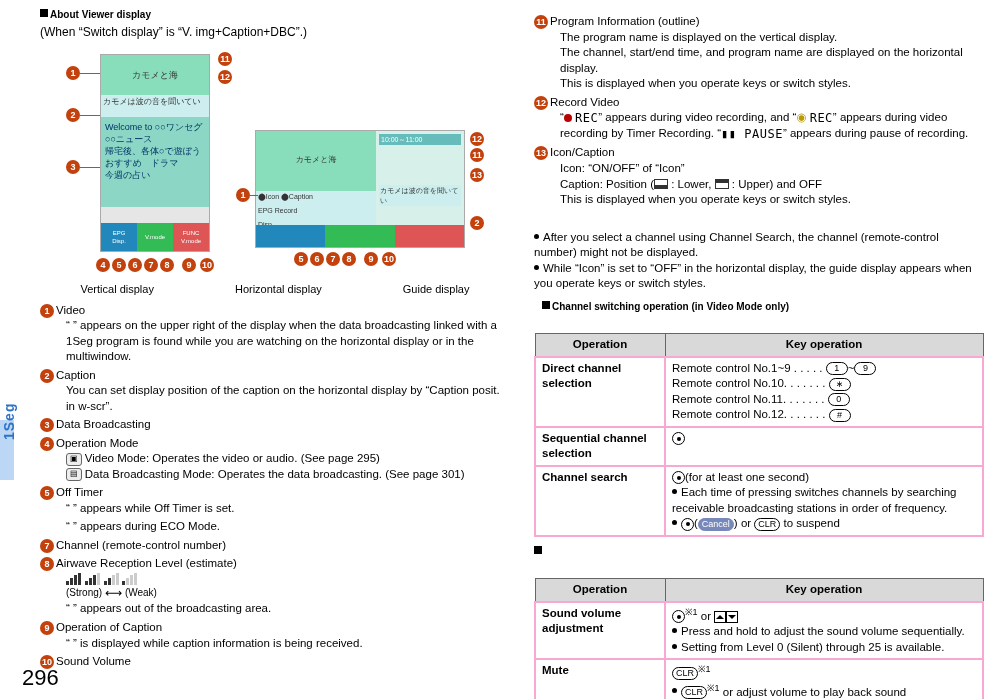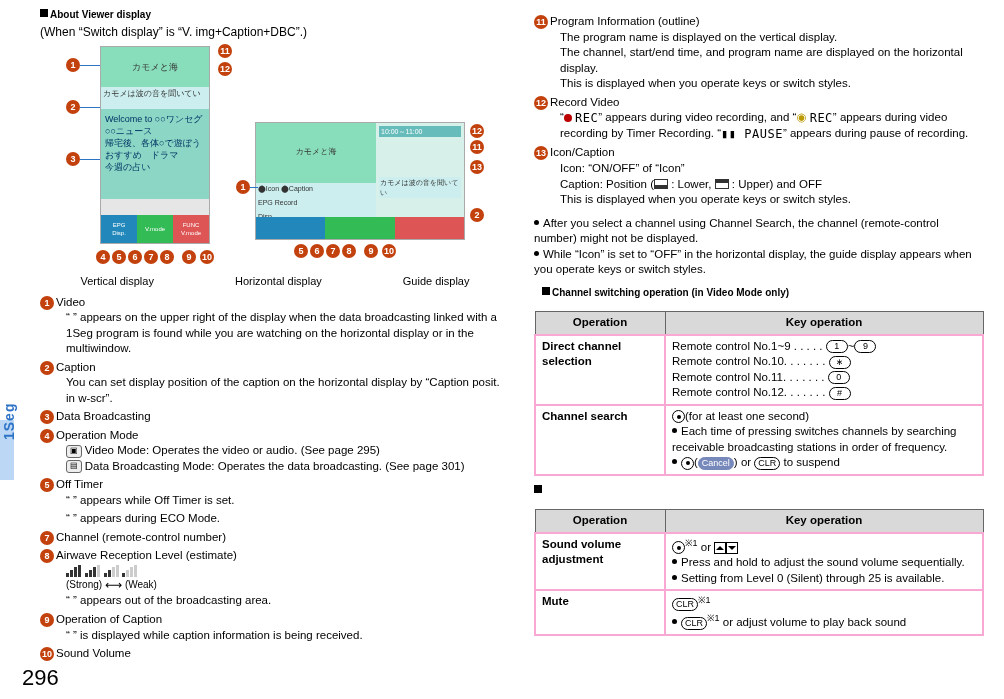--- a/index.html
+++ b/index.html
@@ -15,21 +15,21 @@
     overflow: hidden;
   }
   .two-col {
     display: flex;
     gap: 24px;
   }
   .col-left { flex: 0 0 470px; }
   .col-right { flex: 1; }
   .section-title { font-weight: bold; font-size: 10px; margin-bottom: 2px; }
   .sq { display:inline-block; width:8px; height:8px; background:#000; vertical-align:1px; margin-right:2px; }
-  .subtitle { font-size: 12px; margin-bottom: 0; }
+  .subtitle { font-size: 12px; margin-bottom: 8px; }
   .diagram-area { position: relative; height: 240px; }
   .phone-vert, .phone-horiz {
     position: absolute;
     background: #e6e6e6;
     border: 1px solid #aaa;
     font-size: 8px;
     color: #333;
     overflow: hidden;
   }
   .phone-vert { left: 60px; top: 6px; width: 110px; height: 198px; }
@@ -62,21 +62,21 @@
   .icon-pill { display:inline-block; font-size:8px; padding:0 3px; border:1px solid #666; border-radius:3px; vertical-align:middle; background:#eee; }
   .rec-dot { display:inline-block; width:8px; height:8px; background:#b00; border-radius:50%; vertical-align:middle; }
   .rec-txt { font-family: monospace; font-size:12px; vertical-align:middle; letter-spacing:0.5px; }
   .key-rect { display:inline-block; min-width:22px; height:13px; border:1px solid #000; border-radius:7px; text-align:center; font-size:9px; line-height:11px; padding:0 3px; vertical-align:middle; }
   .key-circ { display:inline-block; width:13px; height:13px; border:1px solid #000; border-radius:50%; vertical-align:middle; position:relative; }
   .key-circ .dot { position:absolute; width:4px; height:4px; background:#000; border-radius:50%; top:50%; left:50%; transform:translate(-50%,-50%); }
   .key-up, .key-down { display:inline-block; width:12px; height:12px; border:1px solid #000; vertical-align:middle; position:relative; }
   .key-up::after { content:""; position:absolute; left:50%; top:50%; transform:translate(-50%,-50%); border:4px solid transparent; border-bottom-color:#000; margin-top:-2px; }
   .key-down::after { content:""; position:absolute; left:50%; top:50%; transform:translate(-50%,-50%); border:4px solid transparent; border-top-color:#000; margin-top:2px; }
   .bullet { display:inline-block; width:5px; height:5px; background:#000; border-radius:50%; vertical-align:2px; margin-right:4px; }
-  table.op { border-collapse:collapse; width:100%; margin-top:12px; font-size:11.5px;border-radius:32px; }
+  table.op { border-collapse:collapse; width:100%; margin-top:20px; font-size:11.5px;border-radius:32px; }
   table.op th { background:#d9d9d9; border:1px solid #666; padding:3px 6px; text-align:center; font-weight:bold; }
   table.op td { border:2px solid #f9a8d4; padding:3px 6px; vertical-align:top; }
   table.op td:first-child { width:130px; font-weight:bold; }
   .page-num { position:absolute; left:22px; bottom:6px; font-size:22px; font-weight:300; }
   .side-tab { position:absolute; left:0; top:440px; font-size:14px; font-weight:bold; color:#2e74c6; transform:rotate(-90deg); transform-origin:left top; letter-spacing:1px; }
   .side-tab-bg { position:absolute; left:0; top:420px; width:14px; height:60px; background:#bcd6f5; }
   .signal { display:inline-block; width:16px; height:12px; position:relative; vertical-align:middle; }
   .signal span { position:absolute; bottom:0; width:3px; background:#333; }
   .signal .b1 { left:0; height:4px; } .signal .b2 { left:4px; height:7px; } .signal .b3 { left:8px; height:10px; } .signal .b4 { left:12px; height:12px; }
   .signal.s3 .b4{background:#ccc;} .signal.s2 .b3,.signal.s2 .b4{background:#ccc;} .signal.s1 .b2,.signal.s1 .b3,.signal.s1 .b4{background:#ccc;}
@@ -248,21 +248,21 @@
     <div class="item">
       <div class="item-head"><span class="num-circle">13</span><span>Icon/Caption</span></div>
       <div class="item-body">Icon: “ON/OFF” of “Icon”</div>
       <div class="item-body">
         <span>Caption: Position (</span><span class="icon-box" style="border-bottom-width:4px;"></span> <span>: Lower, </span><span class="icon-box" style="border-top-width:4px;"></span> <span>: Upper) and OFF</span>
       </div>
       <div class="item-body">This is displayed when you operate keys or switch styles.</div>
     </div>
   </div>
 
-  <div style="margin-top:8px;"><span class="bullet"></span><span>After you select a channel using Channel Search, the channel (remote-control number) might not be displayed.</span></div>
+  <div style="margin-top:22px;"><span class="bullet"></span><span>After you select a channel using Channel Search, the channel (remote-control number) might not be displayed.</span></div>
   <div><span class="bullet"></span><span>While “Icon” is set to “OFF” in the horizontal display, the guide display appears when you operate keys or switch styles.</span></div>
 
   <div class="section-title" style="margin-top:8px;padding-left:8px;">
     <span class="sq"></span><span>Channel switching operation (in Video Mode only)</span>
   </div>
   <table class="op">
     <tbody>
           <tr>
             <th>Operation</th>
             <th>Key operation</th>
@@ -270,20 +270,24 @@
     <tr>
       <td>Direct channel selection</td>
       <td>
         <span>Remote control No.1~9</span> . . . . . <span class="key-rect">1</span>~<span class="key-rect">9</span><br>
         <span>Remote control No.10.</span> . . . . . . <span class="key-rect">∗</span><br>
         <span>Remote control No.11.</span> . . . . . . <span class="key-rect">0</span><br>
         <span>Remote control No.12.</span> . . . . . . <span class="key-rect">#</span>
       </td>
     </tr>
     <tr>
+      <td>Sequential channel selection</td>
+      <td><span class="key-circ"><span class="dot"></span></span></td>
+    </tr>
+    <tr>
       <td>Channel search</td>
       <td>
         <span class="key-circ"><span class="dot"></span></span><span>(for at least one second)</span><br>
         <span class="bullet"></span><span>Each time of pressing switches channels by searching receivable broadcasting stations in order of frequency.</span><br>
         <span class="bullet"></span><span class="key-circ"><span class="dot"></span></span>(<span class="key-rect" style="background:#78b;color:#fff;border-color:#78b;">Cancel</span>) or <span class="key-rect">CLR</span><span> to suspend</span>
       </td>
     </tr>
   </tbody>
       </table>
 

